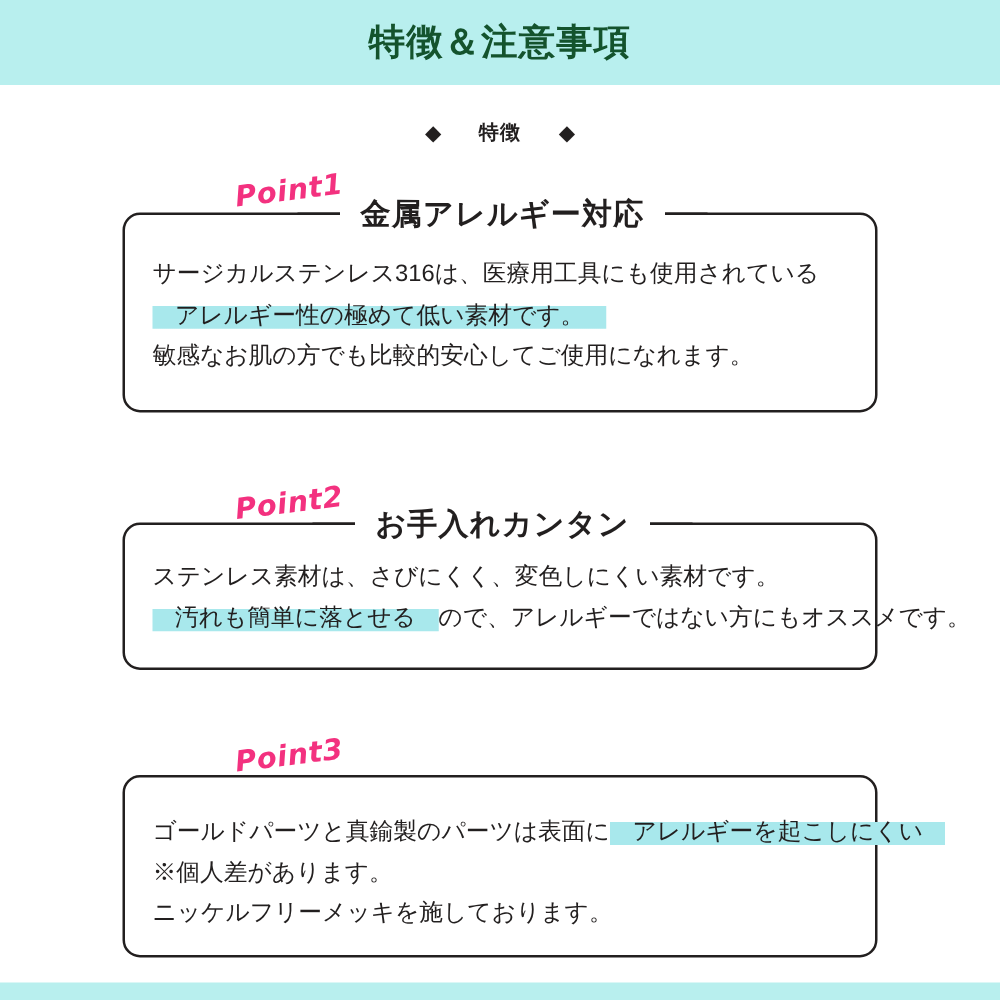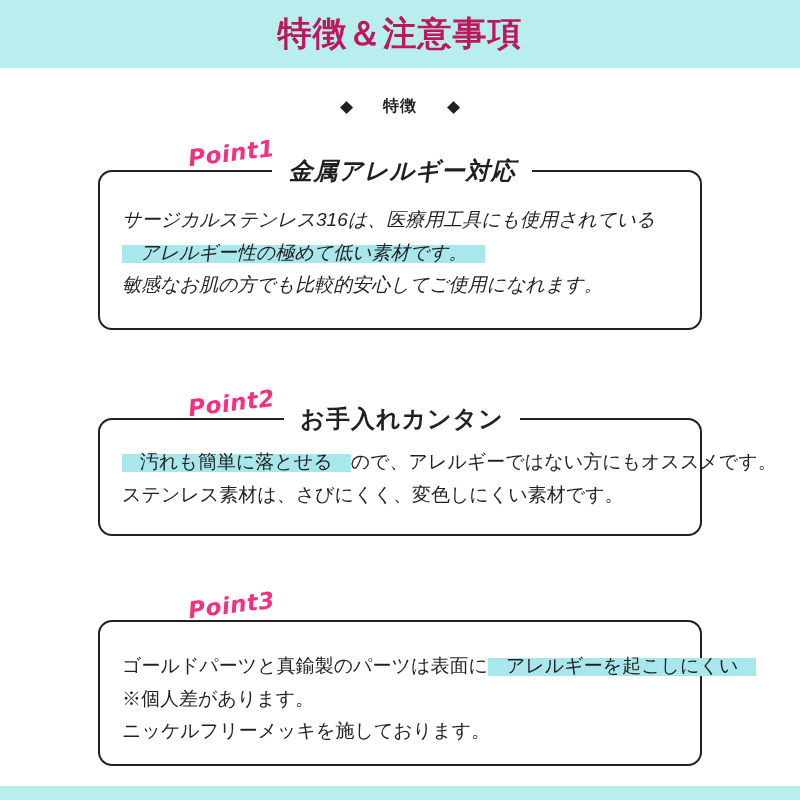--- a/index.html
+++ b/index.html
@@ -20,23 +20,23 @@
   .header {
     position: absolute;
     top: 0; left: 0;
     width: 800px; height: 68px;
     background: #b8efee;
     display: flex;
     align-items: center;
     justify-content: center;
   }
   .header-title {
-    font-size: 34px;
+    font-size: 29px;
     font-weight: bold;
-    color: #be185d;
+    color: #14532d;
     letter-spacing: 1px;
   }
 
   
   .section-label {
     position: absolute;
     top: 96px; left: 0;
     width: 800px;
     display: flex;
     align-items: center;
@@ -57,21 +57,21 @@
 
   
   .card {
     position: absolute;
     left: 98px;
     width: 604px;
     border: 2.5px solid #221f1f;
     border-radius: 14px;
     background: #ffffff;
   }
-  #card1 { top: 170px; height: 160px; font-style: italic; }
+  #card1 { top: 170px; height: 160px; }
   #card2 { top: 418px; height: 118px; }
   #card3 { top: 620px; height: 146px; }
 
   
   .point-badge {
     position: absolute;
     font-family: "DejaVu Sans", sans-serif;
     font-style: italic;
     font-weight: bold;
     font-size: 23px;
@@ -169,22 +169,22 @@
   </div>
 
   <div class="point-badge" id="badge2">Point2</div>
   <div class="card" id="card2">
     <div class="card-title-wrap">
       <span class="title-rule"></span>
       <span class="card-title">お手入れカンタン</span>
       <span class="title-rule"></span>
     </div>
     <div class="card-body">
+        <div class="line"><span>ステンレス素材は、さびにくく、変色しにくい素材です。</span></div>
         <div class="line"><span class="hl">汚れも簡単に落とせる</span><span>ので、アレルギーではない方にもオススメです。</span></div>
-        <div class="line"><span>ステンレス素材は、さびにくく、変色しにくい素材です。</span></div>
       </div>
   </div>
 
   <div class="point-badge" id="badge3">Point3</div>
   <div class="card" id="card3">
     <div class="card-body">
         <div class="line"><span>ゴールドパーツと真鍮製のパーツは表面に</span><span class="hl">アレルギーを起こしにくい</span></div>
         <div class="line"><span>※個人差があります。</span></div>
         <div class="line"><span>ニッケルフリーメッキを施しております。</span></div>
       </div>

